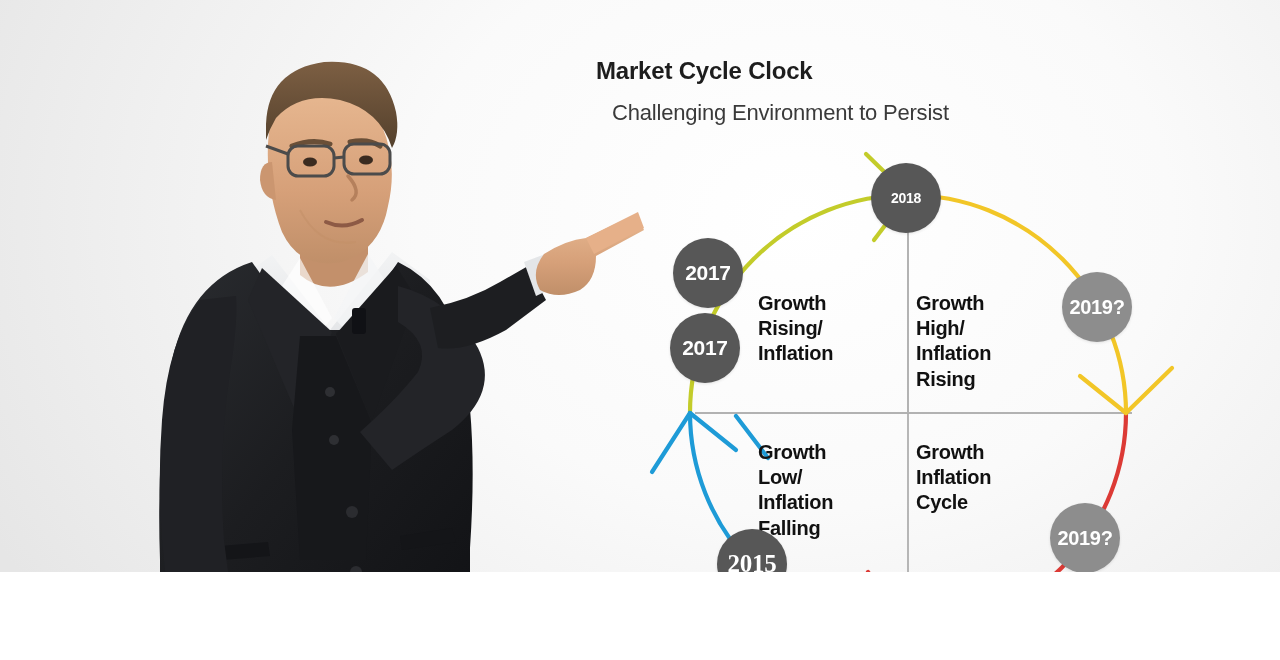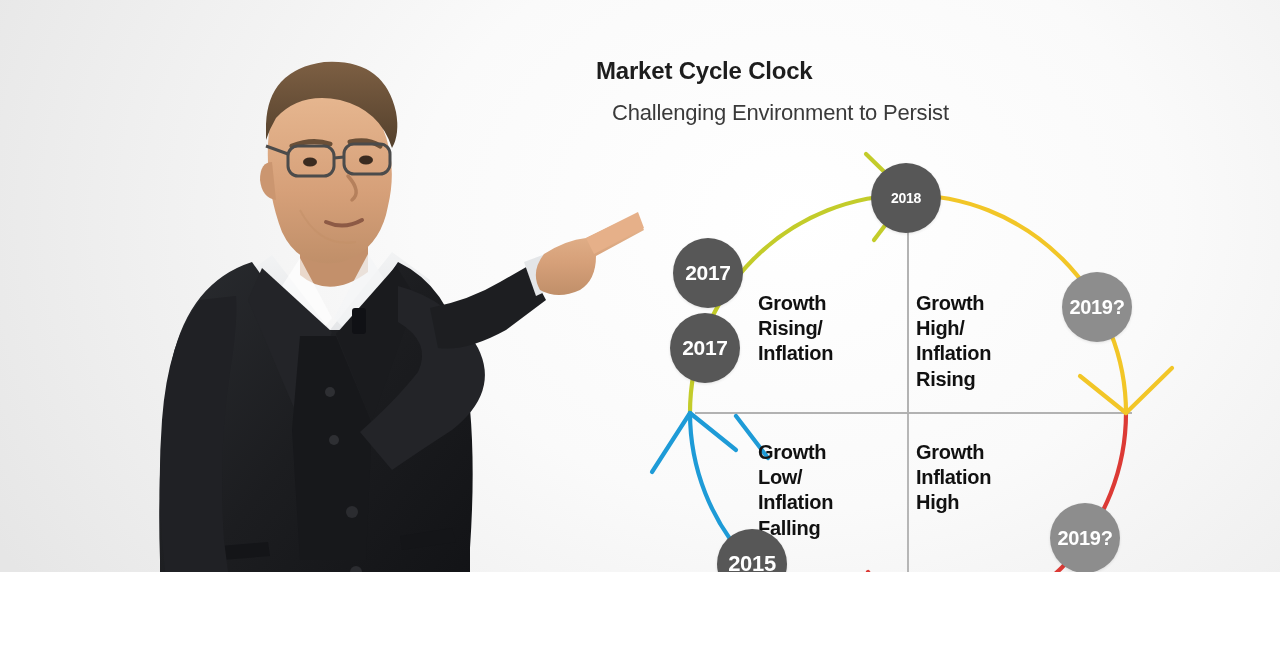--- a/index.html
+++ b/index.html
@@ -285,23 +285,23 @@
   <div class="quad-label" id="quad-bl">
     <div>Growth</div>
     <div>Low/</div>
     <div>Inflation</div>
     <div>Falling</div>
   </div>
 
   <div class="quad-label" id="quad-br">
     <div>Growth</div>
     <div>Inflation</div>
-    <div>High</div>
-  </div>
-
-  <div class="year-badge" id="badge-2015" style="left: 717px; top: 529px; width: 70px; height: 70px; background: rgb(87, 87, 87); font-size: 22px;">2015</div>
+    <div>Cycle</div>
+  </div>
+
+  <div class="year-badge" id="badge-2015" style="left: 717px; top: 529px; width: 70px; height: 70px; background: rgb(87, 87, 87); font-size: 25px; font-family: Liberation Serif, serif;">2015</div>
   <div class="year-badge" id="badge-2016" style="left: 670px; top: 313px; width: 70px; height: 70px; background: rgb(87, 87, 87); font-size: 21px;">2017</div>
   <div class="year-badge" id="badge-2017" style="left: 673px; top: 238px; width: 70px; height: 70px; background: rgb(87, 87, 87); font-size: 21px;">2017</div>
   <div class="year-badge" id="badge-2018" style="left: 871px; top: 163px; width: 70px; height: 70px; background: rgb(87, 87, 87); font-size: 14px;">2018</div>
   <div class="year-badge" id="badge-2019-top" style="left: 1062px; top: 272px; width: 70px; height: 70px; background: rgb(141, 141, 141); font-size: 20px;">2019?</div>
   <div class="year-badge" id="badge-2019-bottom" style="left: 1050px; top: 503px; width: 70px; height: 70px; background: rgb(141, 141, 141); font-size: 20px;">2019?</div>
 
 </div>
 
 </body></html>

